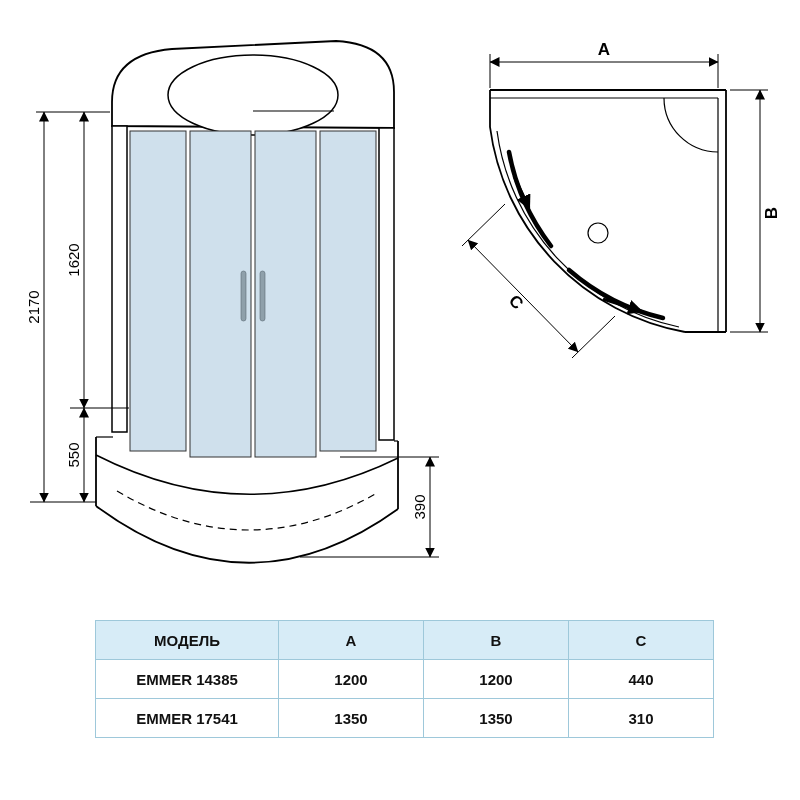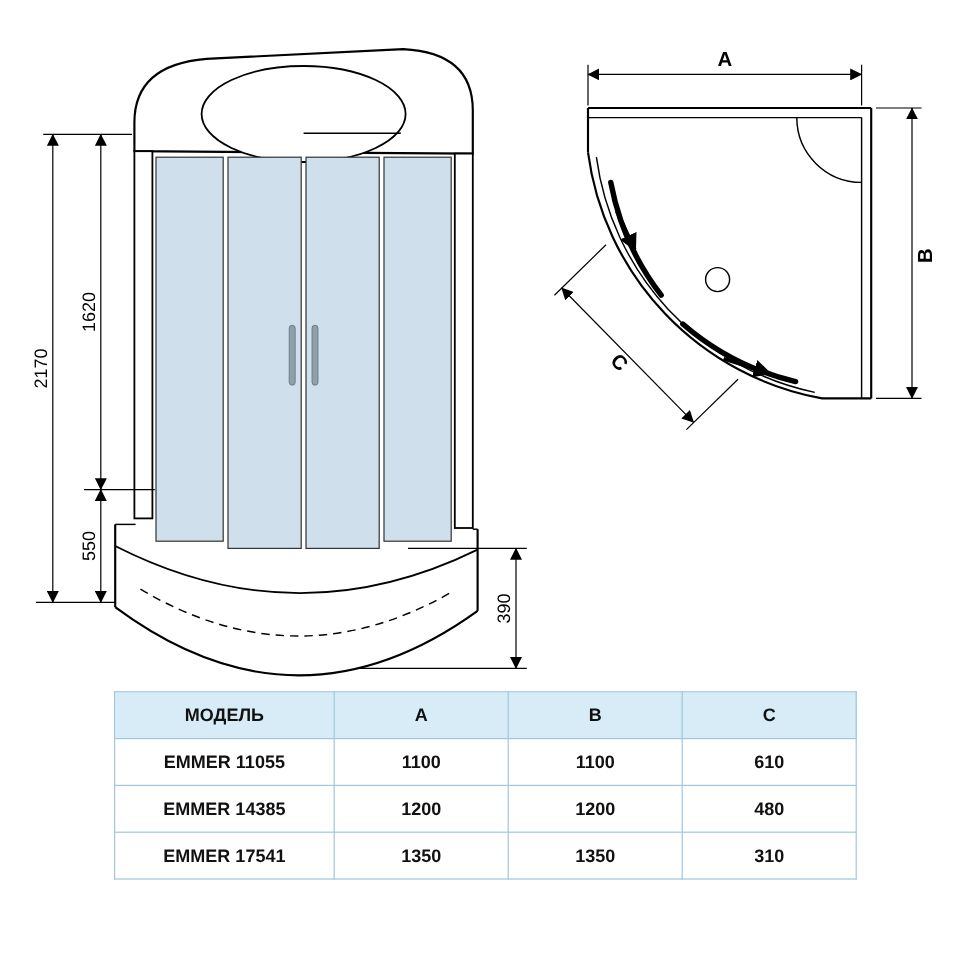--- a/index.html
+++ b/index.html
@@ -5,21 +5,21 @@
   html,body{margin:0;padding:0;}
   body{
     width:800px;height:800px;background:#ffffff;position:relative;
     font-family:"Liberation Sans", sans-serif;color:#000;
   }
   svg text{font-family:"Liberation Sans", sans-serif;fill:#000;}
   .dim-label{font-size:15px;}
   .axis-label{font-size:17px;font-weight:bold;}
   .drawing{position:absolute;left:0;top:0;}
   .spec-table{
-    position:absolute;left:95px;top:576px;width:606px;
+    position:absolute;left:95px;top:620px;width:606px;
     border-collapse:collapse;table-layout:fixed;
   }
   .spec-table th,.spec-table td{
     border:1px solid var(--table-border);
     height:36px;text-align:center;vertical-align:middle;
     font-size:15px;font-weight:bold;color:#111;background:#fff;
   }
   .spec-table th{background:var(--table-header-bg);}
   .col-model{width:180px;}
   .col-a{width:142px;} .col-b{width:142px;} .col-c{width:142px;}
@@ -119,30 +119,24 @@
   <thead>
     <tr>
       <th class="col-model">МОДЕЛЬ</th>
       <th class="col-a">A</th>
       <th class="col-b">B</th>
       <th class="col-c">C</th>
     </tr>
   </thead>
   <tbody>
     <tr>
-      <td>EMMER 11055</td>
-      <td>1100</td>
-      <td>1100</td>
-      <td>610</td>
-    </tr>
-    <tr>
       <td>EMMER 14385</td>
       <td>1200</td>
       <td>1200</td>
-      <td>480</td>
+      <td>440</td>
     </tr>
     <tr>
       <td>EMMER 17541</td>
       <td>1350</td>
       <td>1350</td>
       <td>310</td>
     </tr>
   </tbody>
 </table>
 

